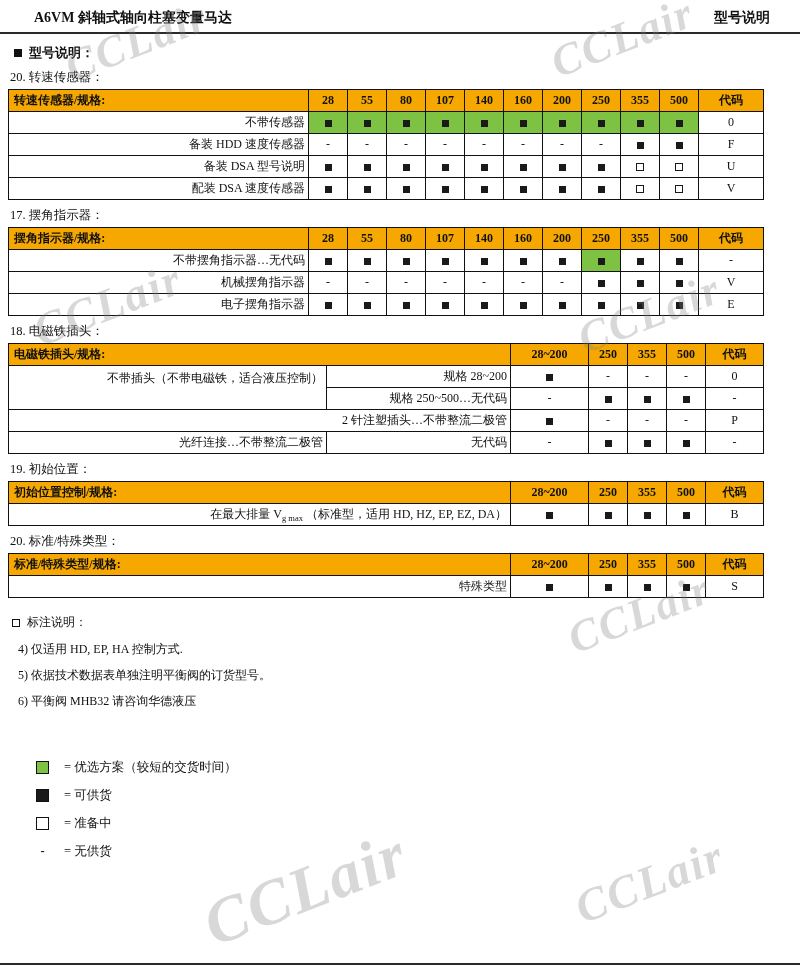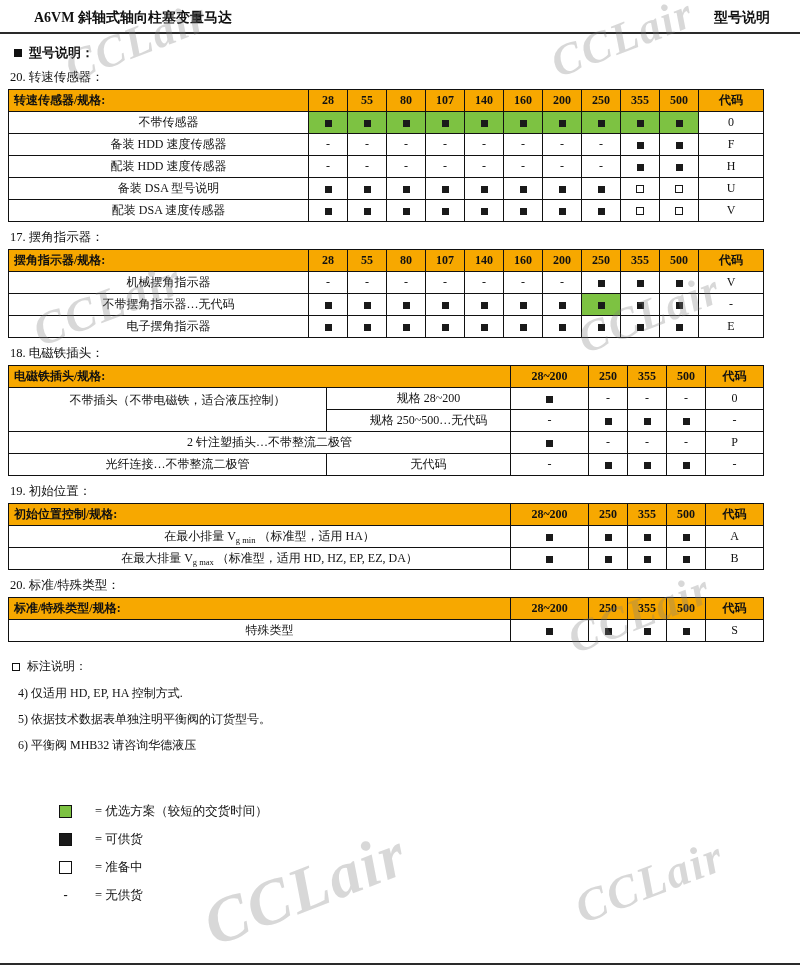--- a/index.html
+++ b/index.html
@@ -16,41 +16,41 @@
     font-weight:bold; font-size:13px; }
   .mh-sq { width:8px; height:8px; background:#111; display:inline-block; }
 
   
   .table-section { margin:7px 8px 0 8px; }
   .sec-label { font-size:12.5px; margin:3px 0 3px 2px; }
   table.tbl { border-collapse:collapse; table-layout:fixed; width:755px; font-size:12px; }
   .tbl th, .tbl td { border:1px solid #111; height:22px; padding:0 3px; }
   .tbl th { background:var(--hdr-bg,#F7A800); font-weight:bold; font-size:12px; }
   .tbl th:first-child { text-align:left; padding-left:5px; }
-  td.lbl { text-align:center; padding-left:23px; vertical-align:middle; }
+  td.lbl { text-align:right; padding-left:23px; vertical-align:middle; }
   td.lbl.vtop { vertical-align:top; padding-top:4px; }
   td.cell { text-align:center; padding:0; }
   td.cell.pref { background:var(--pref-bg,#7DC242); }
   td.code-cell { text-align:center; }
   .sq { display:inline-block; width:7px; height:7px; background:var(--sq-color,#1A1A1A); vertical-align:middle; }
   .sqo { display:inline-block; width:8px; height:8px; background:#fff; border:1px solid #1a1a1a; vertical-align:middle; }
   sub { font-size:8.5px; }
 
   
   .notes { margin:16px 8px 0 12px; font-size:12px; }
   .notes-title { display:flex; align-items:center; gap:7px; margin-bottom:10px; }
   .notes-sq { width:8px; height:8px; background:#fff; border:1px solid #111; display:inline-block; }
   .notes-cols { display:flex; padding-left:6px; }
   .notes-col-left { width:312px; }
   .notes-col-right { flex:1; }
   .note-line { margin-bottom:9px; }
 
   
   .legend { margin:34px 0 0 36px; font-size:12.5px; }
-  .legend-row { display:flex; align-items:center; gap:23px; height:28px;margin-left:23px; }
+  .legend-row { display:flex; align-items:center; gap:15px; height:28px; }
   .leg-icon { width:13px; height:13px; display:inline-block; }
   .leg-pref { background:var(--pref-bg,#7DC242); border:1px solid #111; }
   .leg-avail { background:#1a1a1a; border:1px solid #111; }
   .leg-prep { background:#fff; border:1px solid #111; }
   .leg-none { border:none; text-align:center; font-weight:bold; line-height:13px; }
 
   
   .wm { position:absolute; color:rgba(125,125,125,0.30); font-weight:bold; font-style:italic;
     transform:rotate(-21deg); pointer-events:none; z-index:9; letter-spacing:2px; white-space:nowrap; }
 
@@ -128,34 +128,20 @@
               <td class="cell">-</td>
               <td class="cell">-</td>
               <td class="cell">-</td>
               <td class="cell">-</td>
               <td class="cell">-</td>
               <td class="cell"><span class="sq"></span></td>
               <td class="cell"><span class="sq"></span></td>
               <td class="code-cell">F</td>
             </tr>
             <tr>
-              <td class="lbl">配装 HDD 速度传感器</td>
-              <td class="cell">-</td>
-              <td class="cell">-</td>
-              <td class="cell">-</td>
-              <td class="cell">-</td>
-              <td class="cell">-</td>
-              <td class="cell">-</td>
-              <td class="cell">-</td>
-              <td class="cell">-</td>
-              <td class="cell"><span class="sq"></span></td>
-              <td class="cell"><span class="sq"></span></td>
-              <td class="code-cell">H</td>
-            </tr>
-            <tr>
               <td class="lbl">备装 DSA 型号说明</td>
               <td class="cell"><span class="sq"></span></td>
               <td class="cell"><span class="sq"></span></td>
               <td class="cell"><span class="sq"></span></td>
               <td class="cell"><span class="sq"></span></td>
               <td class="cell"><span class="sq"></span></td>
               <td class="cell"><span class="sq"></span></td>
               <td class="cell"><span class="sq"></span></td>
               <td class="cell"><span class="sq"></span></td>
               <td class="cell"><span class="sqo"></span></td>
@@ -207,46 +193,46 @@
               <th>160</th>
               <th>200</th>
               <th>250</th>
               <th>355</th>
               <th>500</th>
               <th>代码</th>
             </tr>
           </thead>
           <tbody>
             <tr>
+              <td class="lbl">不带摆角指示器…无代码</td>
+              <td class="cell"><span class="sq"></span></td>
+              <td class="cell"><span class="sq"></span></td>
+              <td class="cell"><span class="sq"></span></td>
+              <td class="cell"><span class="sq"></span></td>
+              <td class="cell"><span class="sq"></span></td>
+              <td class="cell"><span class="sq"></span></td>
+              <td class="cell"><span class="sq"></span></td>
+              <td class="cell pref"><span class="sq"></span></td>
+              <td class="cell"><span class="sq"></span></td>
+              <td class="cell"><span class="sq"></span></td>
+              <td class="code-cell">-</td>
+            </tr>
+            <tr>
               <td class="lbl">机械摆角指示器</td>
               <td class="cell">-</td>
               <td class="cell">-</td>
               <td class="cell">-</td>
               <td class="cell">-</td>
               <td class="cell">-</td>
               <td class="cell">-</td>
               <td class="cell">-</td>
               <td class="cell"><span class="sq"></span></td>
               <td class="cell"><span class="sq"></span></td>
               <td class="cell"><span class="sq"></span></td>
               <td class="code-cell">V</td>
-            </tr>
-            <tr>
-              <td class="lbl">不带摆角指示器…无代码</td>
-              <td class="cell"><span class="sq"></span></td>
-              <td class="cell"><span class="sq"></span></td>
-              <td class="cell"><span class="sq"></span></td>
-              <td class="cell"><span class="sq"></span></td>
-              <td class="cell"><span class="sq"></span></td>
-              <td class="cell"><span class="sq"></span></td>
-              <td class="cell"><span class="sq"></span></td>
-              <td class="cell pref"><span class="sq"></span></td>
-              <td class="cell"><span class="sq"></span></td>
-              <td class="cell"><span class="sq"></span></td>
-              <td class="code-cell">-</td>
             </tr>
             <tr>
               <td class="lbl">电子摆角指示器</td>
               <td class="cell"><span class="sq"></span></td>
               <td class="cell"><span class="sq"></span></td>
               <td class="cell"><span class="sq"></span></td>
               <td class="cell"><span class="sq"></span></td>
               <td class="cell"><span class="sq"></span></td>
               <td class="cell"><span class="sq"></span></td>
               <td class="cell"><span class="sq"></span></td>
@@ -335,28 +321,20 @@
               <th colspan="2">初始位置控制/规格:</th>
               <th>28~200</th>
               <th>250</th>
               <th>355</th>
               <th>500</th>
               <th>代码</th>
             </tr>
           </thead>
           <tbody>
             <tr>
-              <td class="lbl" colspan="2">在最小排量 V<sub>g min</sub> （标准型，适用 HA）</td>
-              <td class="cell"><span class="sq"></span></td>
-              <td class="cell"><span class="sq"></span></td>
-              <td class="cell"><span class="sq"></span></td>
-              <td class="cell"><span class="sq"></span></td>
-              <td class="code-cell">A</td>
-            </tr>
-            <tr>
               <td class="lbl" colspan="2">在最大排量 V<sub>g max</sub> （标准型，适用 HD, HZ, EP, EZ, DA）</td>
               <td class="cell"><span class="sq"></span></td>
               <td class="cell"><span class="sq"></span></td>
               <td class="cell"><span class="sq"></span></td>
               <td class="cell"><span class="sq"></span></td>
               <td class="code-cell">B</td>
             </tr>
           </tbody>
         </table>
       </div>

